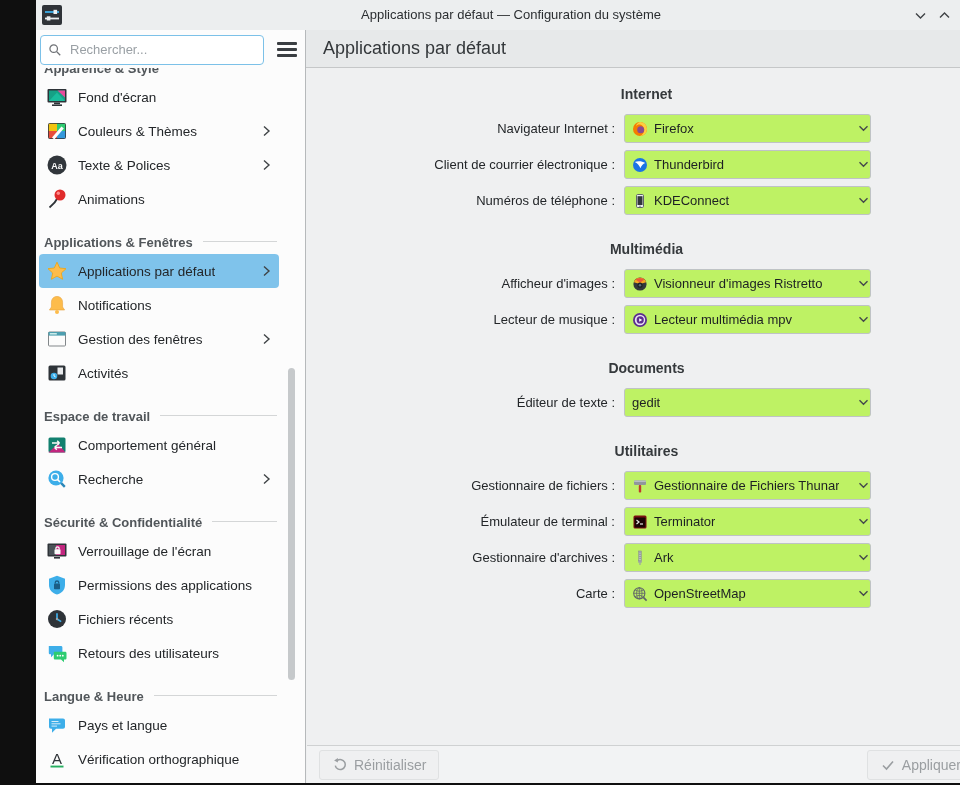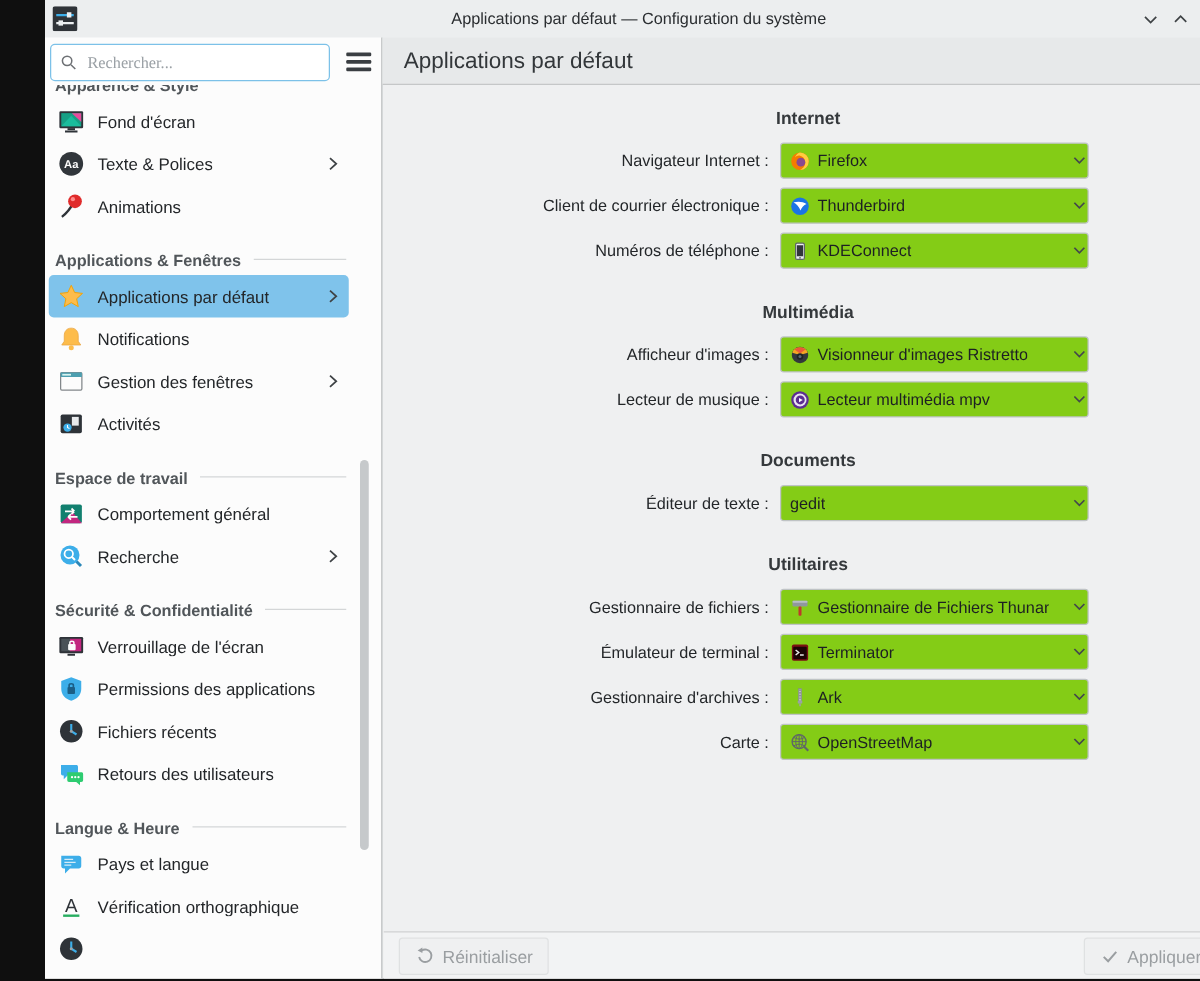--- a/index.html
+++ b/index.html
@@ -23,21 +23,21 @@
   .wbtn{width:24px;height:24px;display:flex;align-items:center;justify-content:center;}
 
   
   .side{position:absolute;left:0;top:30px;width:270px;bottom:0;background:#fcfcfc;
     border-right:1px solid #b6b9bb;box-sizing:border-box;}
   .search-row{position:absolute;top:3px;left:4px;right:3px;height:33px;display:flex;align-items:center;}
   .search-box{width:224px;height:30px;border:1px solid #7cc1e8;border-radius:4px;background:#ffffff;
     display:flex;align-items:center;padding:0 7px;box-sizing:border-box;}
   .search-box .icon{width:14px;height:14px;margin-right:6px;flex:none;}
   .search-box input{border:none;outline:none;background:transparent;width:100%;
-    font-size:13px;color:#be185d;font-family:Liberation Serif, serif;}
+    font-size:13px;color:#be185d;font-family:Liberation Sans, sans-serif;}
   .search-box input::placeholder{color:#9aa0a5;}
   .hamburger{margin-left:9px;width:28px;height:28px;display:flex;flex-direction:column;
     justify-content:center;align-items:center;}
   .hamburger i{display:block;width:20px;height:2.6px;background:#3a3e42;border-radius:1px;margin:1.8px 0;}
 
   .side-list{position:absolute;top:38px;left:0;right:0;bottom:0;overflow:hidden;}
   .side-scroll{margin-top:-26px;}
   .side-header{height:38px;display:flex;align-items:flex-end;padding:0 28px 4px 8px;box-sizing:border-box;}
   .side-header .txt{font-weight:bold;font-size:13px;color:#51565a;white-space:nowrap;}
   .side-header .rule{flex:1;height:1px;background:#d4d6d7;margin:0 0 8px 10px;}
@@ -54,21 +54,21 @@
     border-bottom:1px solid #c5c7c8;box-sizing:border-box;display:flex;align-items:center;
     padding-left:17px;font-size:18px;color:#33373a;}
   .main-content{position:absolute;left:271px;top:68px;width:679px;bottom:38px;background:#eff0f1;
     overflow:hidden;padding-top:16px;box-sizing:border-box;}
   .group-title{text-align:center;font-size:14px;font-weight:bold;color:#35393c;
     height:20px;line-height:20px;margin:24px 0 10px;}
   .group-title:first-child{margin-top:0;}
   .form-row{display:flex;align-items:center;height:29px;margin:0 0 7px 0;}
   .form-label{width:313px;flex:none;text-align:right;font-size:13px;color:#232629;
     padding-right:5px;margin-right:4px;box-sizing:border-box;white-space:nowrap;}
-  .combobox{width:247px;height:29px;background:#84cc16;border:1px solid #bfc3c5;border-radius:3px;
+  .combobox{width:247px;height:29px;background:#bef264;border:1px solid #bfc3c5;border-radius:3px;
     display:flex;align-items:center;padding:0 1px 0 7px;box-sizing:border-box;}
   .combobox .icon{width:16px;height:16px;margin-right:6px;flex:none;}
   .combobox .value{font-size:13px;color:#1d2023;white-space:nowrap;overflow:hidden;}
   .combobox .chev-down{margin-left:auto;flex:none;display:flex;align-items:center;padding-left:4px;}
 
   
   .footer{position:absolute;left:271px;width:679px;bottom:0;height:38px;background:#f2f3f4;
     border-top:1px solid #cfd1d2;box-sizing:border-box;display:flex;align-items:center;padding:0 12px;}
   .btn{height:30px;border-radius:3px;display:flex;align-items:center;gap:6px;
     padding:0 12px;font-size:14px;box-sizing:border-box;}
@@ -158,20 +158,38 @@
                 <path d="M11.5 4.5 L19 4.5 L19 11.5 Z" fill="#e84b9c"></path>
                 <rect x="8" y="16.5" width="6" height="1.6" fill="#2e3338"></rect>
                 <rect x="6" y="18.4" width="10" height="1.6" fill="#2e3338"></rect>
               </svg>
             </span>
             <span class="lbl">Fond d'écran</span>
           </div>
           <div class="side-item">
             <span class="icon">
               <svg viewBox="0 0 22 22">
+                <rect x="2" y="3" width="18" height="16" rx="2" fill="#31363b"></rect>
+                <rect x="2.8" y="3.8" width="8.2" height="7.2" fill="#f1c40f"></rect>
+                <rect x="11" y="3.8" width="8.2" height="7.2" fill="#2ecc71"></rect>
+                <rect x="2.8" y="11" width="8.2" height="7.2" fill="#e74c3c"></rect>
+                <rect x="11" y="11" width="8.2" height="7.2" fill="#3498db"></rect>
+                <path d="M6 17.5 L15.5 6.5 L17.8 8.5 L8.3 19.5 Z" fill="#fcfcfc"></path>
+              </svg>
+            </span>
+            <span class="lbl">Couleurs &amp; Thèmes</span>
+            <span class="chev">
+              <svg width="9" height="14" viewBox="0 0 9 14">
+                <path d="M2 2.5 L7 7 L2 11.5" fill="none" stroke="#3f4346" stroke-width="1.4"></path>
+              </svg>
+            </span>
+          </div>
+          <div class="side-item">
+            <span class="icon">
+              <svg viewBox="0 0 22 22">
                 <circle cx="11" cy="11" r="9.5" fill="#31363b"></circle>
                 <text x="11" y="14.8" font-size="9" font-weight="bold" fill="#fcfcfc" text-anchor="middle" font-family="sans-serif">Aa</text>
               </svg>
             </span>
             <span class="lbl">Texte &amp; Polices</span>
             <span class="chev">
               <svg width="9" height="14" viewBox="0 0 9 14">
                 <path d="M2 2.5 L7 7 L2 11.5" fill="none" stroke="#3f4346" stroke-width="1.4"></path>
               </svg>
             </span>

